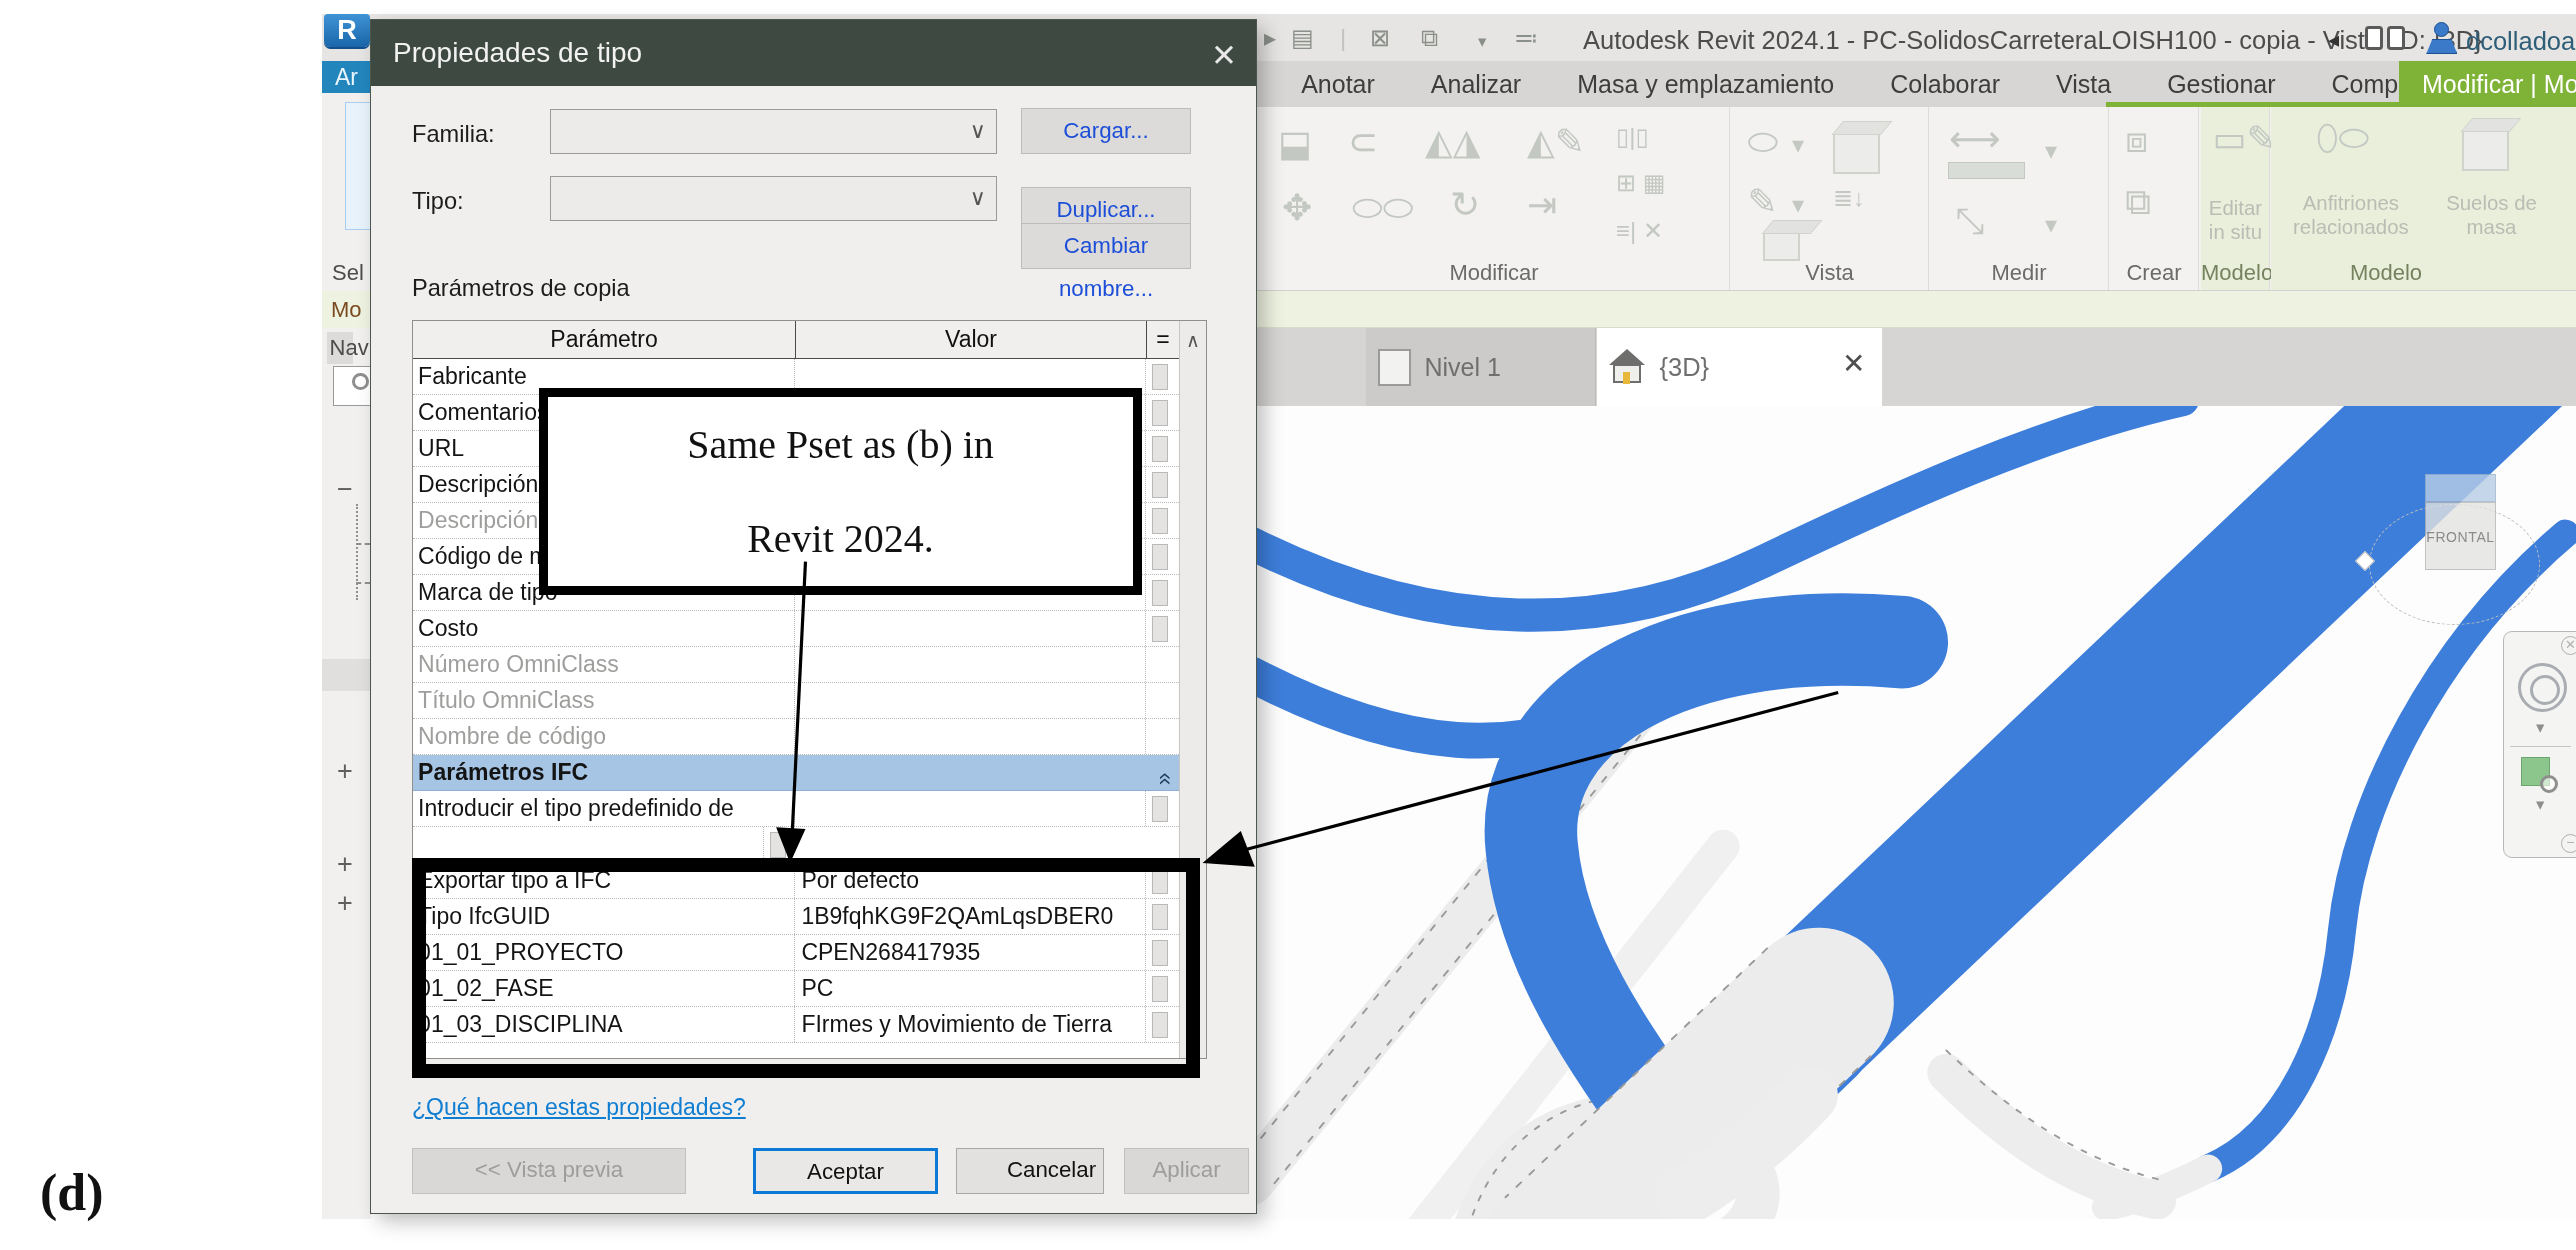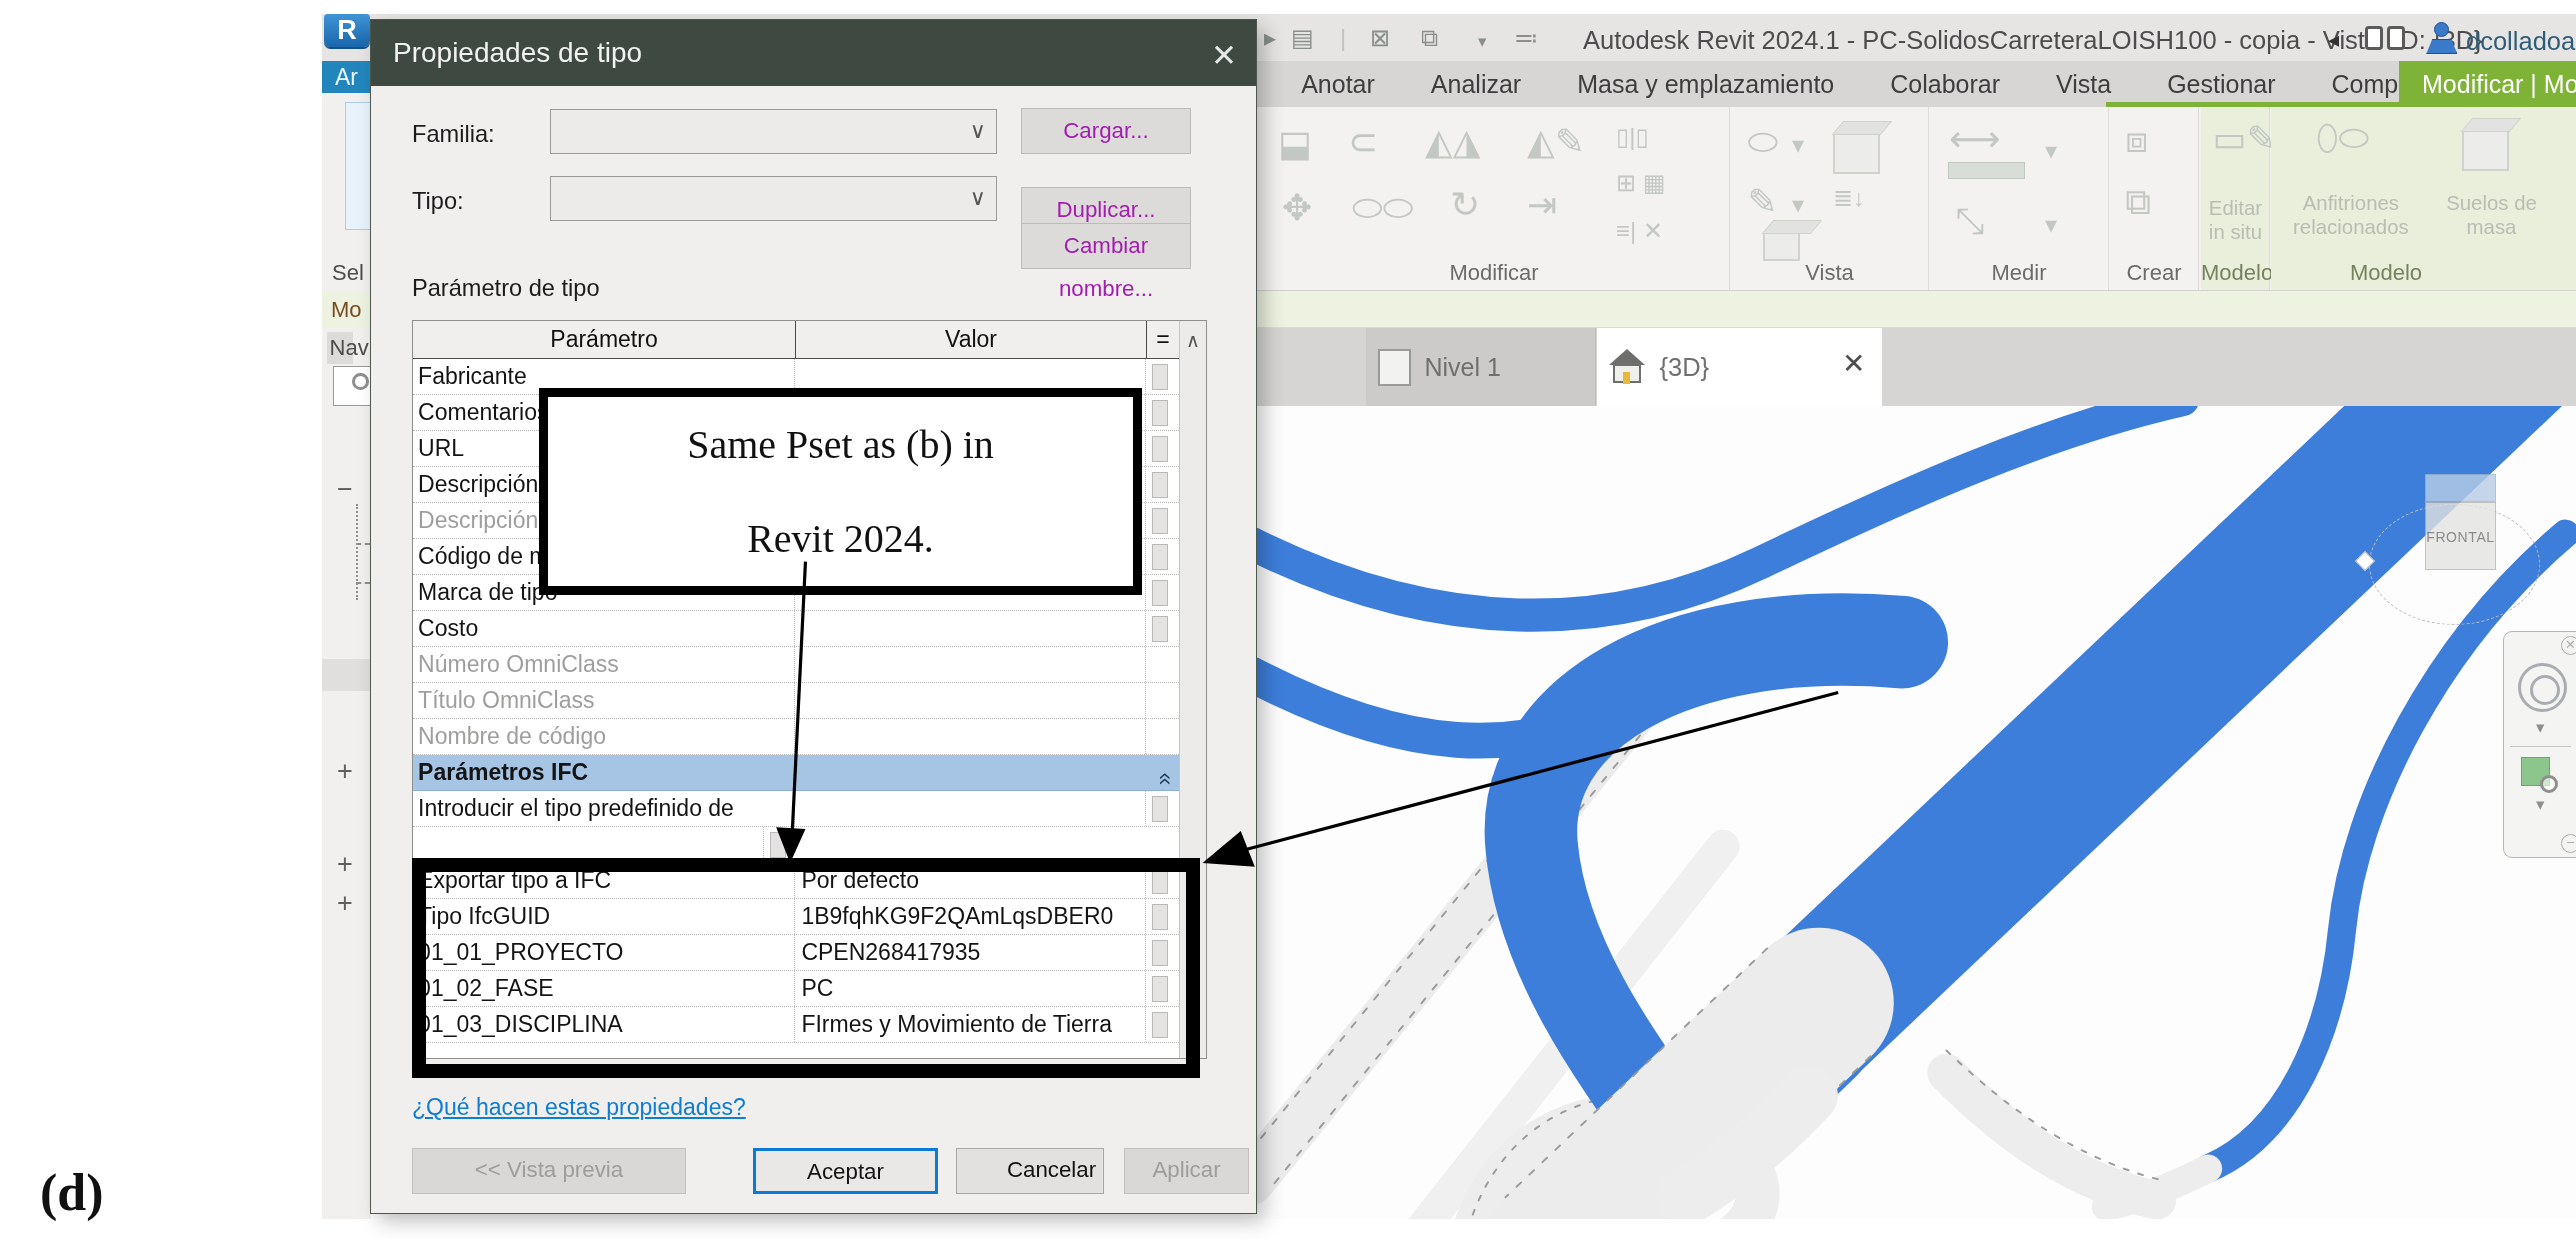--- a/index.html
+++ b/index.html
@@ -104,21 +104,21 @@
   #dialog { left:370px; top:19px; width:887px; height:1195px; background:#f0efed; border:1.3px solid #4b564c;
             box-shadow:7.7px 7.7px 19px rgba(0,0,0,.25); }
   #dlg-title { position:absolute; left:0; top:0; width:100%; height:66px; background:#3e4a41; color:#f2f2f2;
                font-size:28px; line-height:66px; padding-left:22px; }
   #dlg-close { position:absolute; right:19px; top:16.6px; font-size:31px; color:#e8e8e8; }
   .dlg-label { position:absolute; left:41px; font-size:23.6px; color:#1c1c1c; }
   .combo { position:absolute; left:179px; width:447px; height:45px; background:#eceb e9; background:#ecebe9;
            border:1.3px solid #9a9a98; }
   .combo .chev { position:absolute; right:10.2px; top:7.7px; font-size:22px; color:#555; }
   .dlg-btn { position:absolute; left:650px; width:170px; height:46px; background:#dcdbd9; border:1.3px solid #bdbcba;
-             color:#a21caf; font-size:22.3px; text-align:center; line-height:43px; }
+             color:#1d4ed8; font-size:22.3px; text-align:center; line-height:43px; }
   #params-label { position:absolute; left:41px; top:255px; font-size:23.6px; color:#1c1c1c; }
 
   
   #ptable { position:absolute; left:41px; top:300px; width:795px; height:739px; border:1.3px solid #8f8f8d; background:#fff; }
   #thead { position:absolute; left:0; top:0; width:100%; height:38px; background:#f0efed; border-bottom:1.9px solid #4a4a48; display:flex; }
   #thead .hc { font-size:23px; color:#111; text-align:center; line-height:36px; border-right:1.9px solid #4a4a48; }
   #th-param { width:383px; } #th-valor { width:351px; } #th-eq { width:32px; border-right:none !important; }
   #vscroll { position:absolute; right:0; top:0; width:27px; height:100%; background:#eceheb; background:#ecebe9; border-left:1.3px solid #c6c6c4;}
   #vscroll .sa { position:absolute; left:0; width:100%; text-align:center; font-size:19px; color:#555; }
   #param-rows { position:absolute; left:0; top:38px; width:766px; }
@@ -345,21 +345,21 @@
     <div class="dlg-btn" style="top:88px;">Cargar...</div>
 
     <div class="dlg-label" style="top:168px;">Tipo:</div>
     <div class="combo" style="top:156px;">
         <span class="chev">∨</span>
       </div>
     <div class="dlg-btn" style="top:155px;margin-top:12px;">Duplicar...</div>
 
     <div class="dlg-btn" style="top:203px;">Cambiar nombre...</div>
 
-    <div id="params-label">Parámetro de tipo</div>
+    <div id="params-label">Parámetros de copia</div>
 
     <div id="ptable">
       <div id="thead">
         <div class="hc" id="th-param">Parámetro</div>
         <div class="hc" id="th-valor">Valor</div>
         <div class="hc" id="th-eq">=</div>
       </div>
       <div id="param-rows">
           <div class="prow normal">
             <div class="pc">Fabricante</div>

